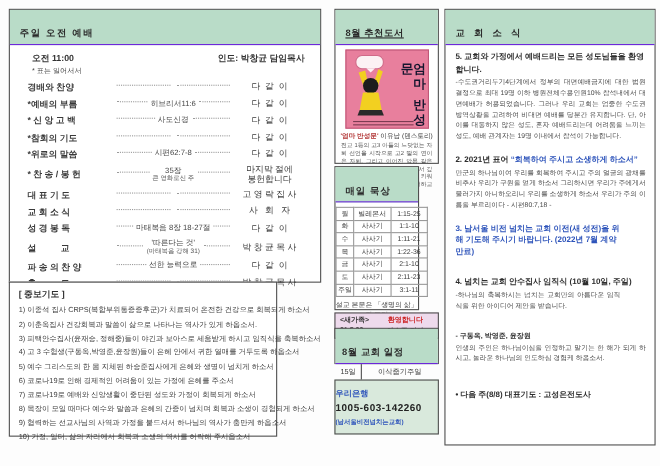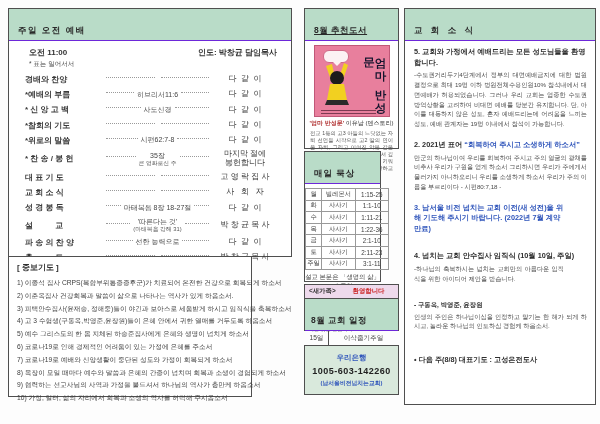--- a/index.html
+++ b/index.html
@@ -55,21 +55,21 @@
   .devo-note2 { font-size:5.1px; color:#666; line-height:1.3; padding:2px 4px 0 4px; text-align:justify; }
 
   .newbox { background:#eedaec; display:grid; grid-template-columns:34px 1fr; padding:2px 4px; row-gap:1px; }
   .newbox span { font-size:6.4px; font-weight:bold; color:#333; white-space:nowrap; }
   .newbox .red { color:#cc2424; }
 
   .sch-row { display:flex; font-size:6.6px; }
   .sch-day { width:24px; border-right:1px solid #4f4f4f; padding:3px 0; text-align:center; }
   .sch-ev { flex:1; text-align:center; padding:3px 0; }
 
-  .bank { background:#d9e9dc; display:flex; flex-direction:column; align-items:center;
+  .bank { background:#d9e9dc; display:flex; flex-direction:column; align-items:flex-start;
           justify-content:center; gap:3px; }
   .bank-name { color:#2f55bb; font-weight:bold; font-size:7.5px; }
   .bank-acct { color:#222; font-weight:bold; font-size:9px; letter-spacing:.5px; }
   .bank-church { color:#2f55bb; font-weight:bold; font-size:5.8px; }
 
   
   .news-body { padding:6px 8px 0 9px; }
   .n-title { font-size:7.3px; font-weight:bold; color:#2e2e2e; line-height:1.45; }
   .n-body  { font-size:6.2px; color:#4a4a4a; line-height:1.58; margin-top:2px; text-align:justify; }
   .blue { color:#2f55bb; }

